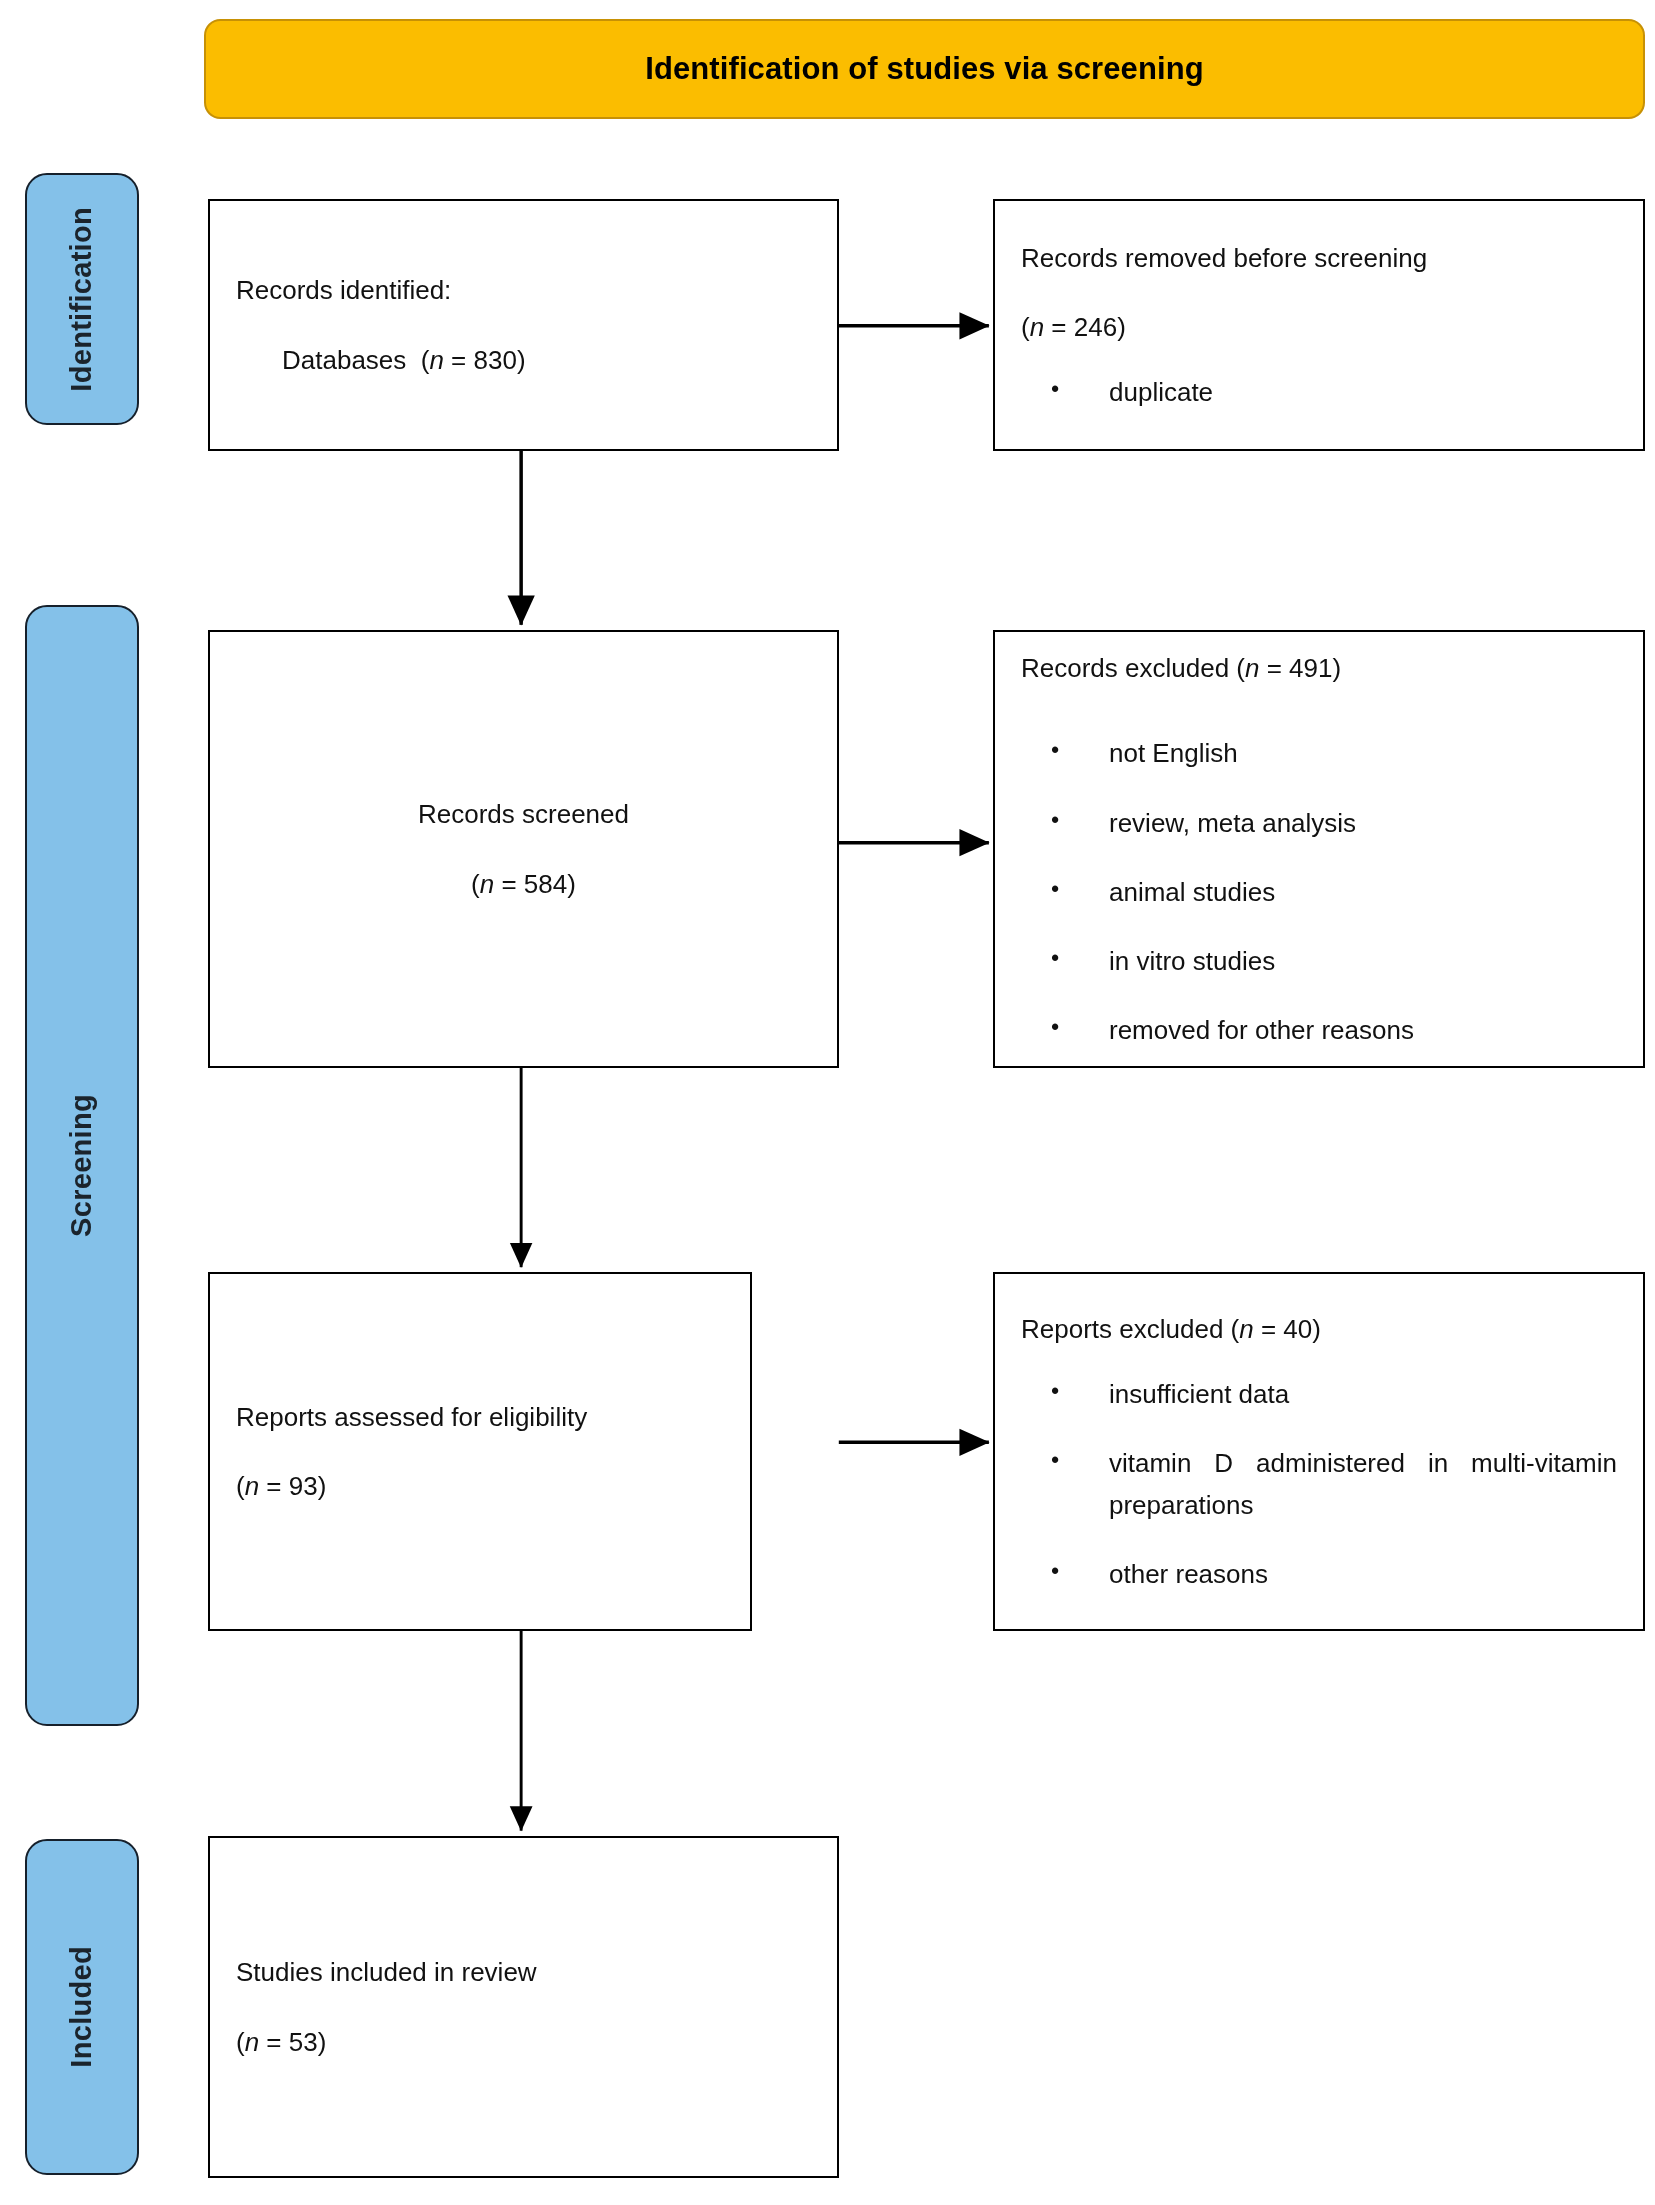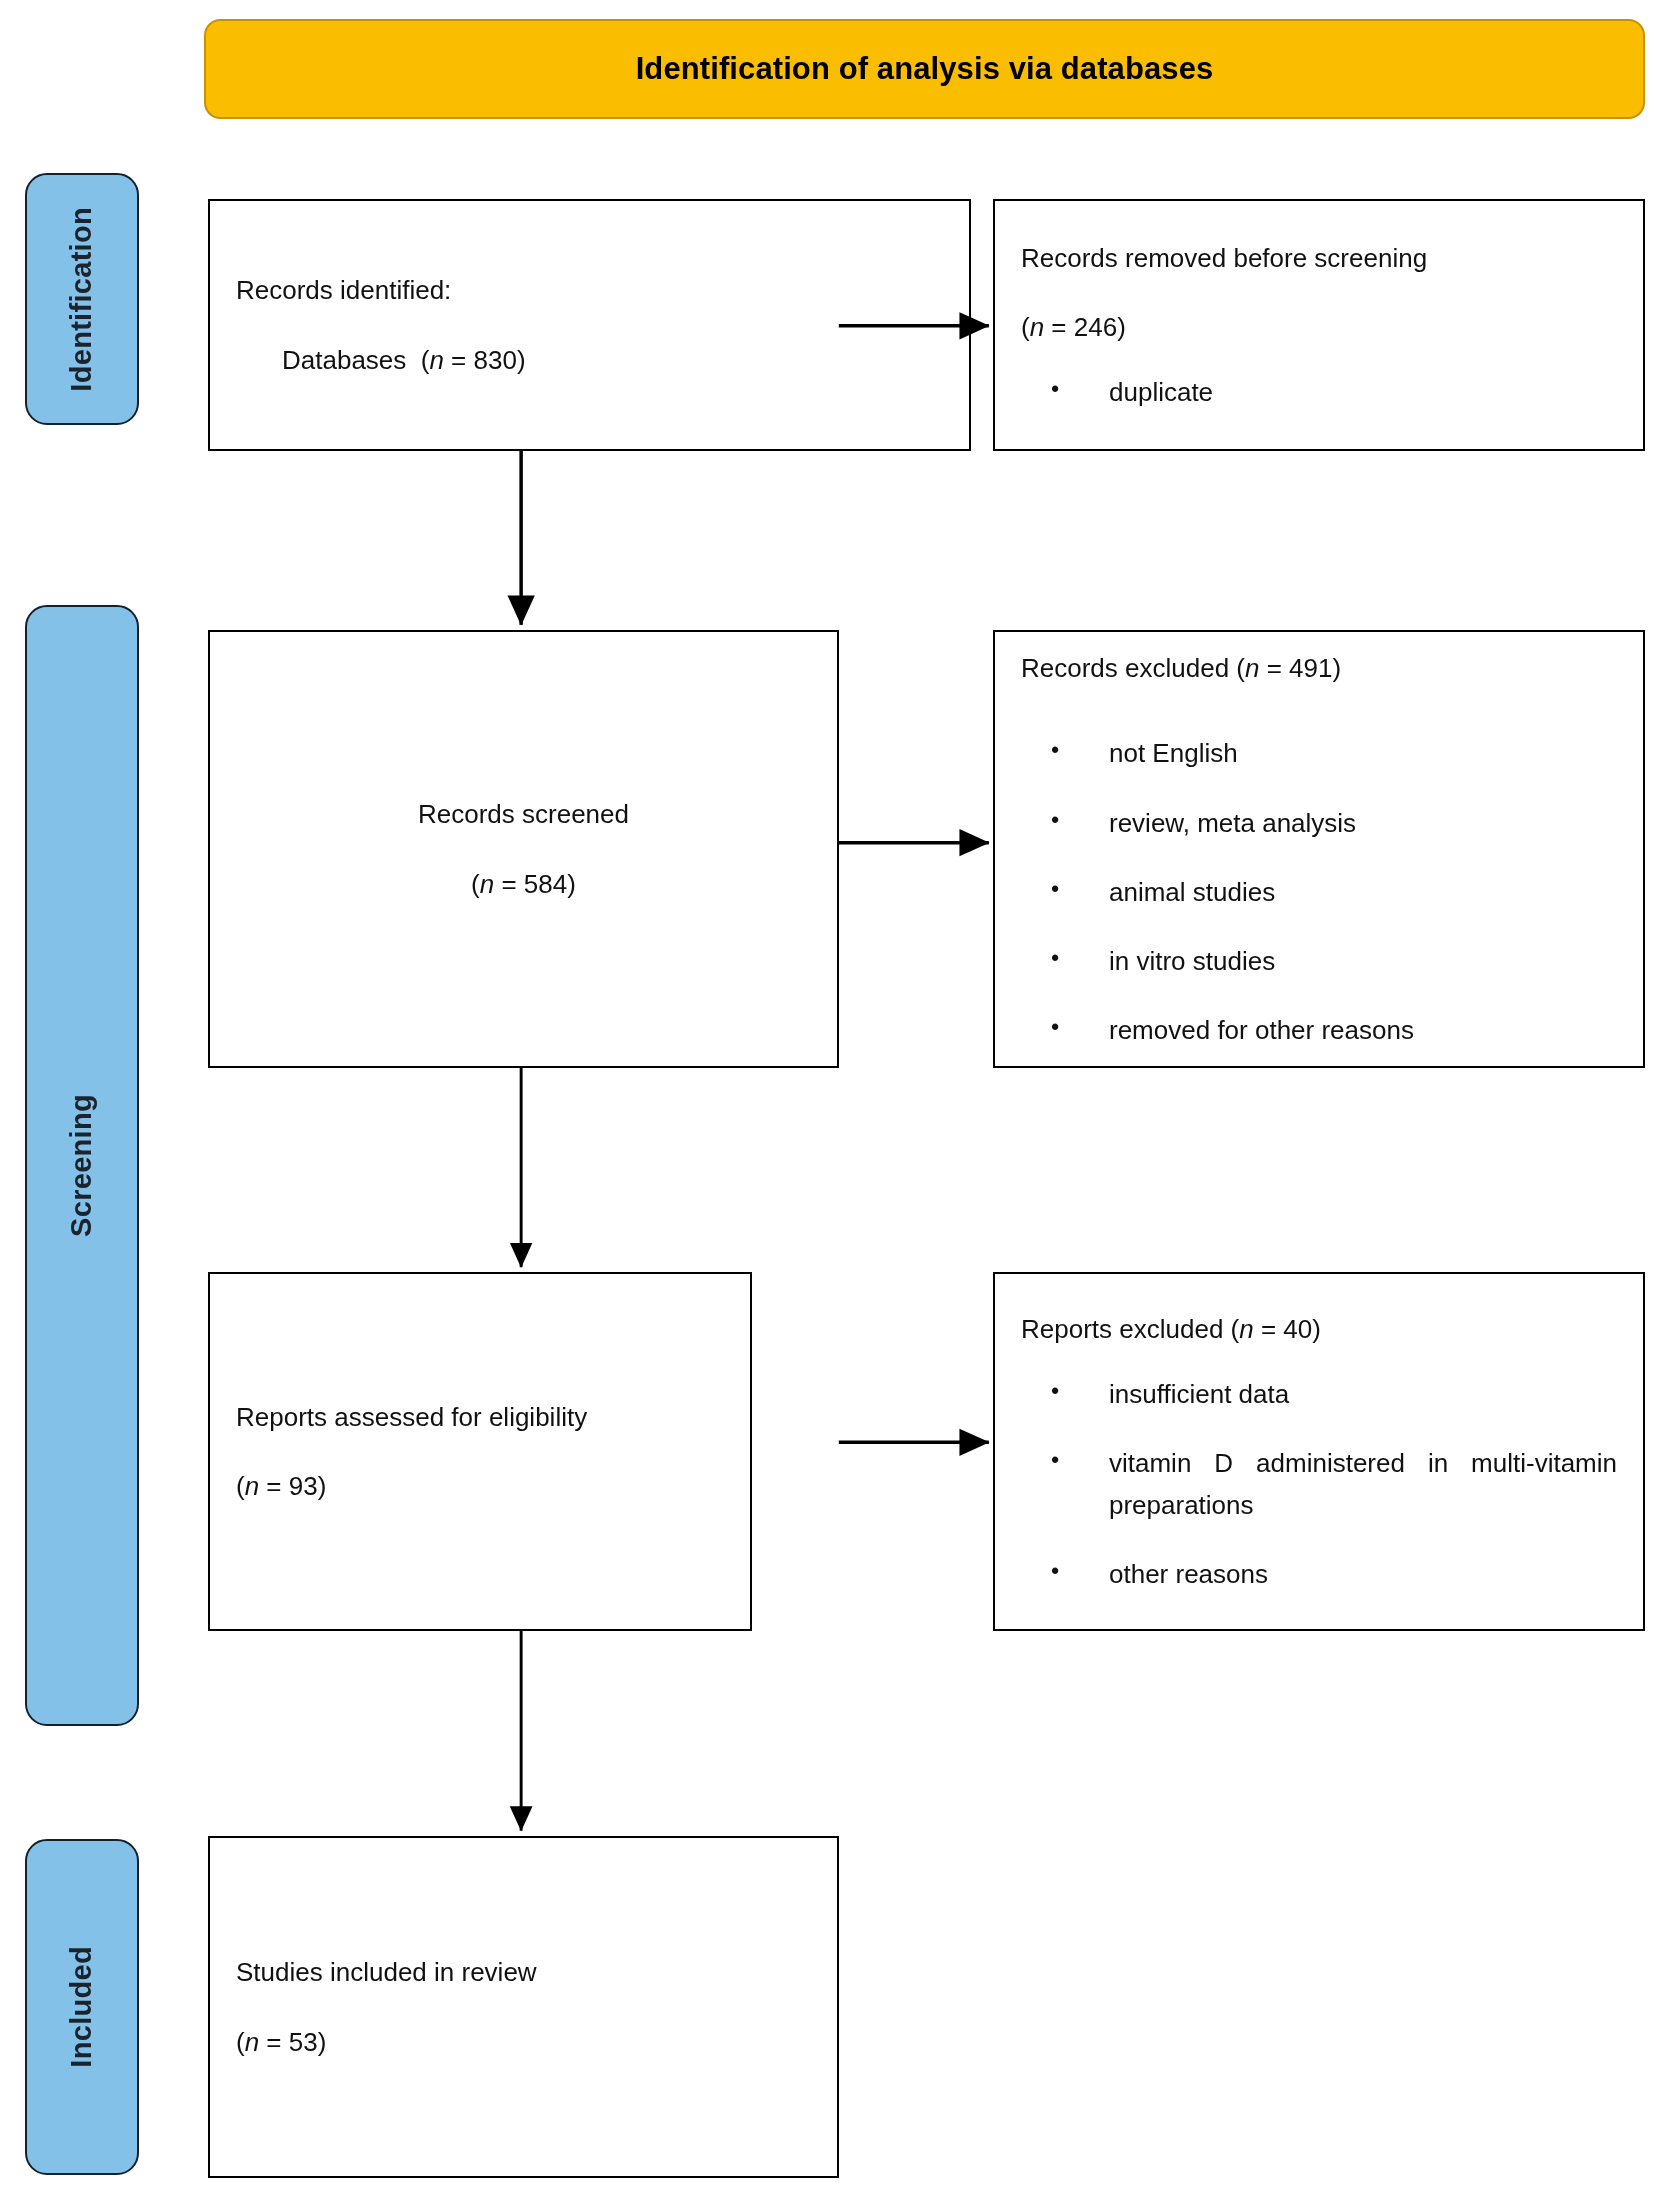--- a/index.html
+++ b/index.html
@@ -107,21 +107,21 @@
     top: 0;
     font-size: 23.4px;
     line-height: 1.62;
   }
   .bullets li.justified {
     text-align: justify;
     white-space: normal;
   }
 
   
-  #box-identified   { left: 208px; top: 199px;  width: 763px; height: 252px; }
+  #box-identified   { left: 208px; top: 199px;  width: 631px; height: 252px; }
   #box-screened     { left: 208px; top: 630px; width: 631px; height: 438px; text-align: center; }
   #box-eligibility  { left: 208px; top: 1272px; width: 544px; height: 359px; }
   #box-included     { left: 208px; top: 1836px; width: 631px; height: 342px; }
 
   
   #box-removed          { left: 993px; top: 199px;  width: 652px; height: 252px; }
   #box-records-excluded { left: 993px; top: 630px; width: 652px; height: 438px; gap: 20px; }
   #box-reports-excluded { left: 993px; top: 1272px; width: 652px; height: 359px; }
 
   .box-title {
@@ -145,21 +145,21 @@
     height: 2205px;
     pointer-events: none;
   }
 </style>
 </head>
 <body>
 
 <div id="canvas">
 
   <div class="header-banner">
-    <div class="header-title">Identification of analysis via databases</div>
+    <div class="header-title">Identification of studies via screening</div>
   </div>
 
   <div class="stage-pill" id="stage-identification">
     <span class="stage-label">Identification</span>
   </div>
   <div class="stage-pill" id="stage-screening">
     <span class="stage-label">Screening</span>
   </div>
   <div class="stage-pill" id="stage-included">
     <span class="stage-label">Included</span>

